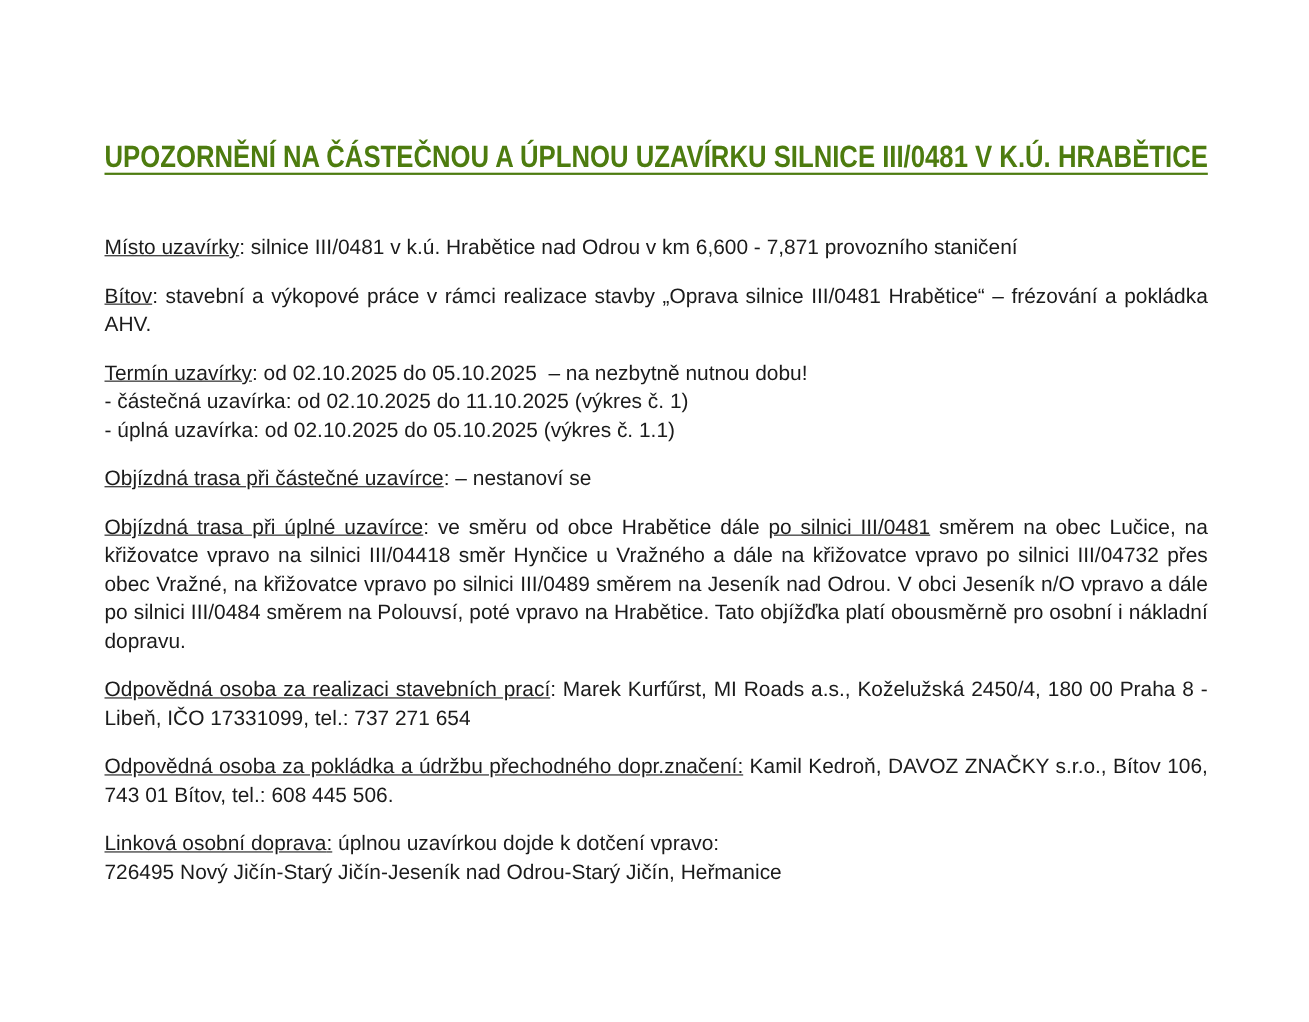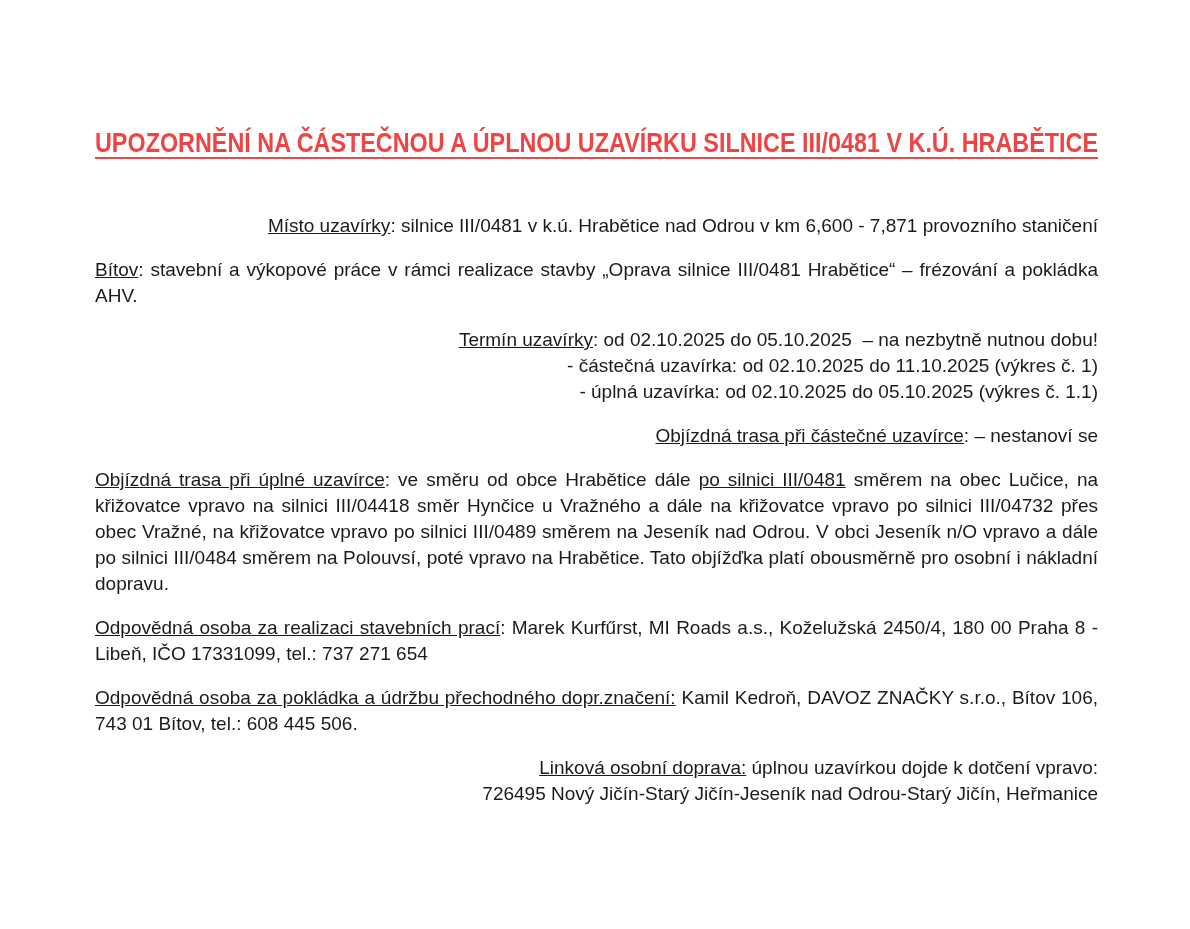--- a/index.html
+++ b/index.html
@@ -16,39 +16,39 @@
     font-family: "Liberation Sans", "DejaVu Sans", sans-serif;
     color: #1b1b1b;
     box-sizing: border-box;
     padding: 126px 92px 0 95px;
   }
   .title {
     margin: 0 0 53px 0;
     font-size: 28px;
     line-height: 34px;
     font-weight: bold;
-    color: #ef4444;
+    color: #4d7c0f;
     white-space: nowrap;
     width: 100%;
   }
   .title-text {
     display: inline-block;
     text-decoration: underline;
     text-decoration-thickness: 2px;
     text-underline-offset: 5px;
     transform-origin: left center;
   }
   .content {
     width: 1003px;
   }
   .para {
     margin: 0 0 18px 0;
     font-size: 19px;
     line-height: 26px;
-    text-align: right;
+    text-align: left;
   }
   .just { text-align: justify; }
   .u { text-decoration: underline; }
   .b { font-weight: normal; }
 </style>
 </head>
 <body>
 
 <div class="page">
 

